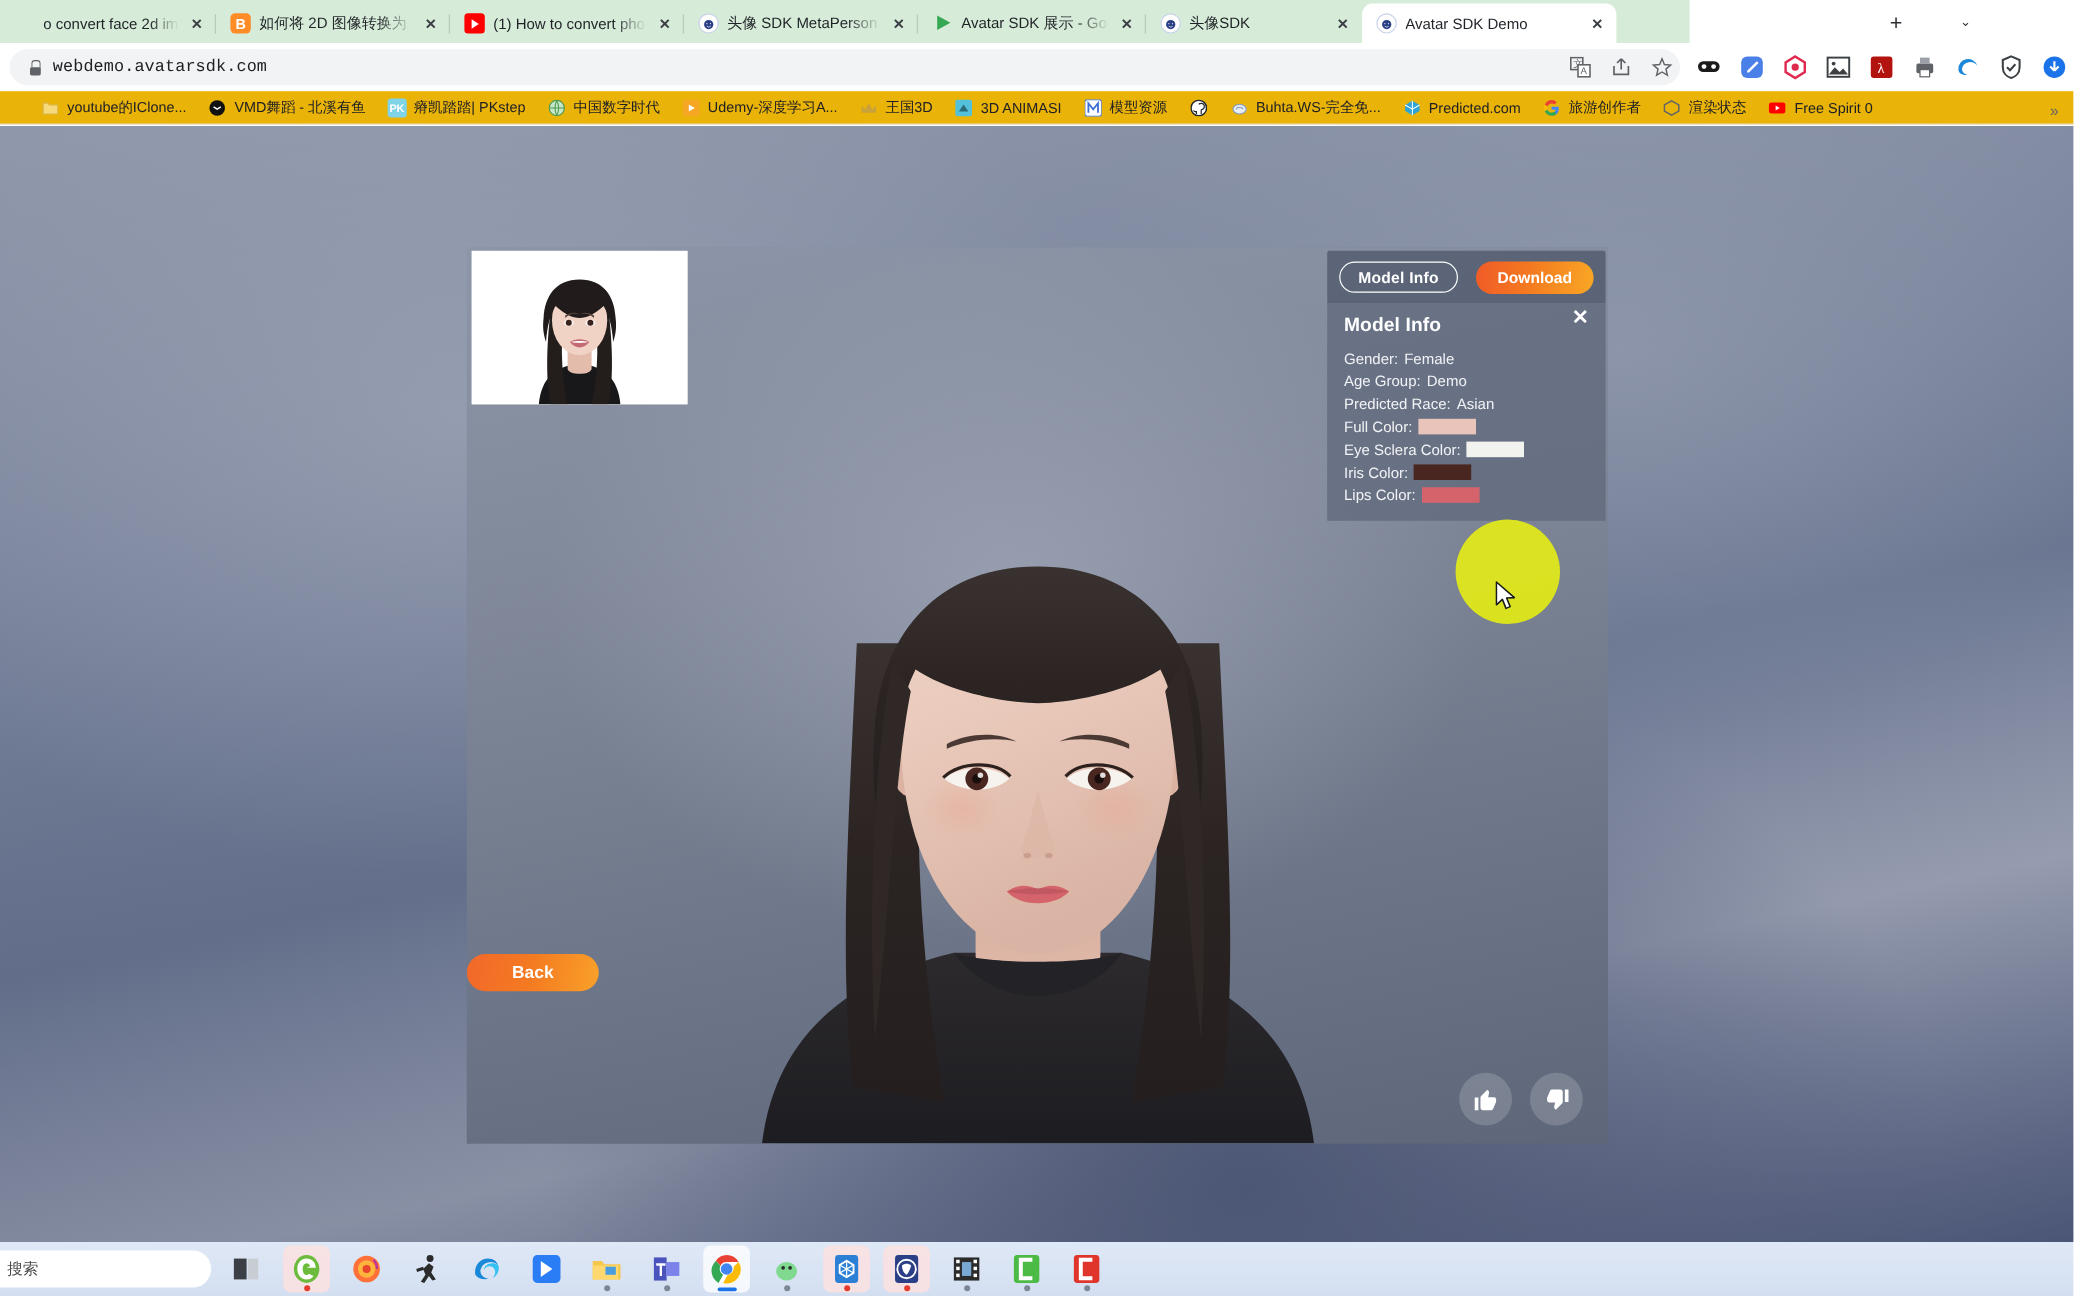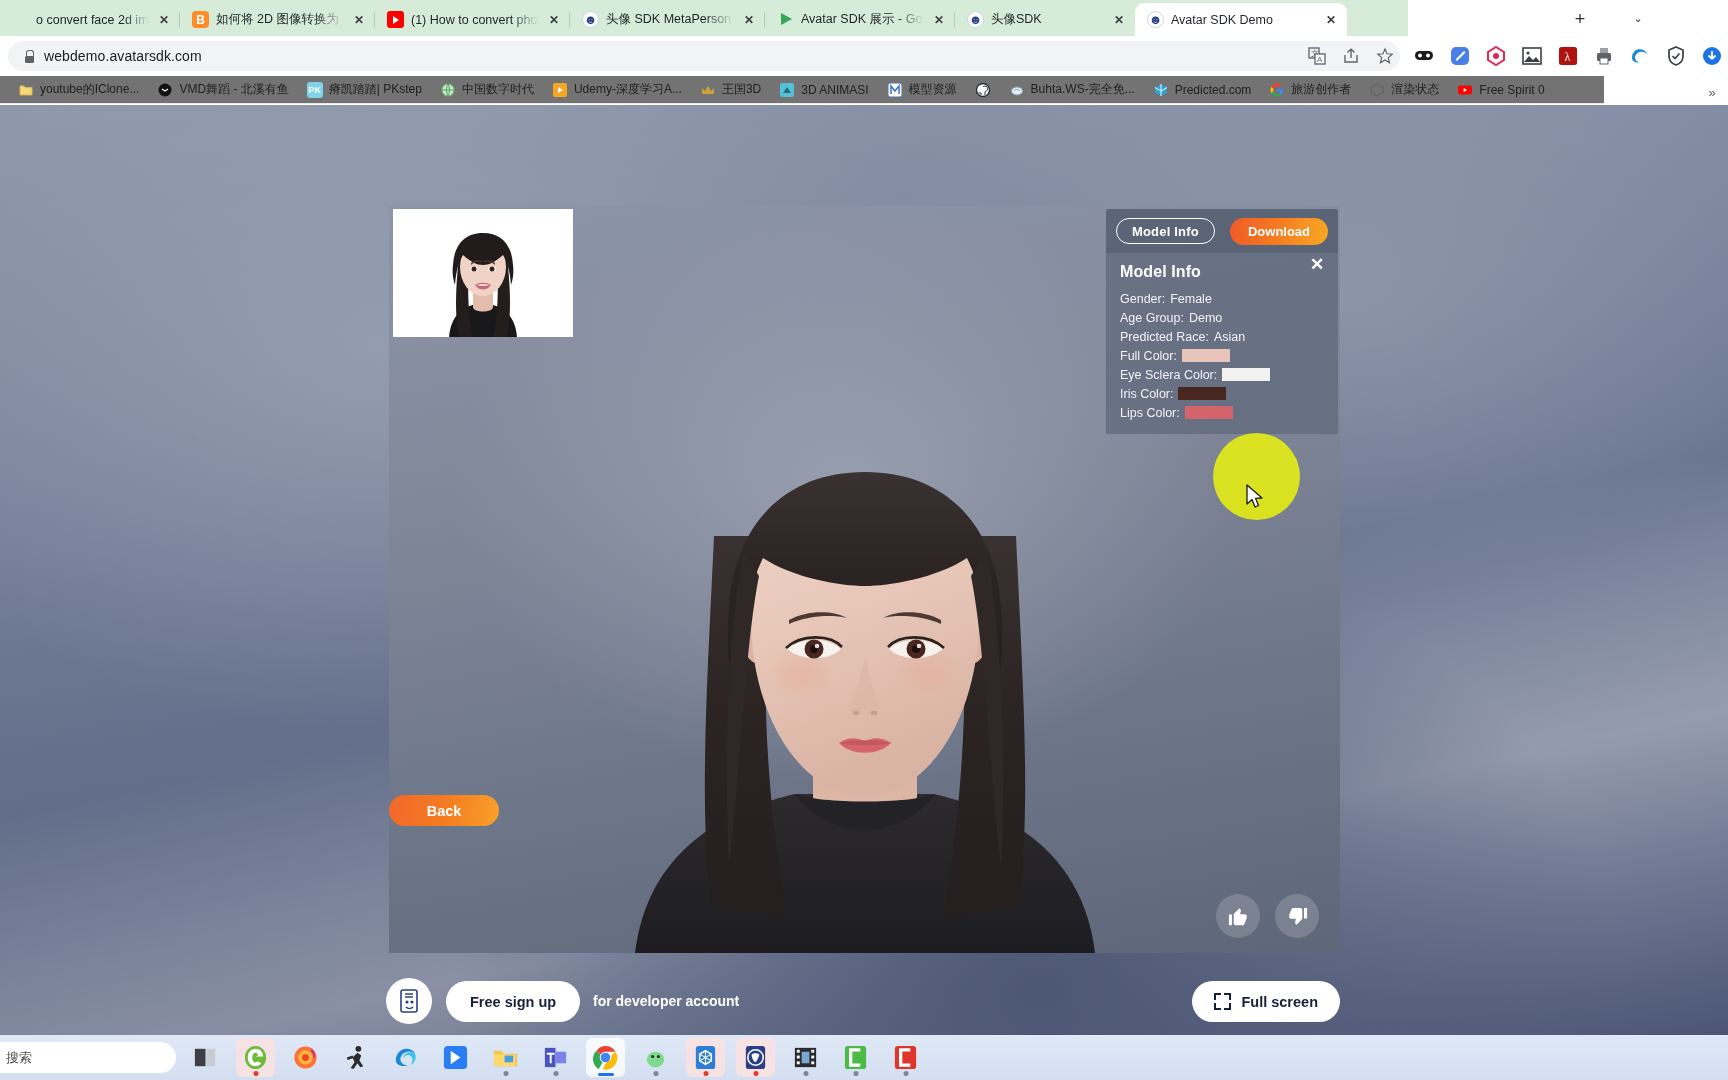--- a/index.html
+++ b/index.html
@@ -85,21 +85,21 @@
   
   .toolbar {
     position: absolute; left: 0; top: 36px; width: 1728px; height: 40px;
     background: #ffffff;
     display: flex; align-items: center;
   }
   .omnibox {
     position: absolute; left: 8px; top: 5px;
     width: 1392px; height: 30px;
     background: #f1f3f4; border-radius: 15px;
-    display: flex; align-items: center; padding: 0 12px; gap: 10px;
+    display: flex; align-items: center; padding: 0 12px; gap: 10px; font-family: Liberation Mono, monospace;
   }
   .lock-ic {
     width: 11px; height: 13px; position: relative; flex: 0 0 11px; margin-left: 3px;
   }
   .lock-ic::before {
     content: ""; position: absolute; left: 1.5px; bottom: 0; width: 9px; height: 7px;
     background: #5f6368; border-radius: 1.5px;
   }
   .lock-ic::after {
     content: ""; position: absolute; left: 3px; top: 0; width: 6px; height: 7px;
@@ -111,23 +111,23 @@
     display: flex; align-items: center; justify-content: center;
   }
   .ext-icon {
     position: absolute; top: 8px; width: 24px; height: 24px;
     display: flex; align-items: center; justify-content: center;
     border-radius: 4px;
   }
 
   
   .bookmarks {
-    position: absolute; left: 0; top: 76px; width: 1604px; height: 28px;
-    background: #737373;
-    display: flex; align-items: center; padding-left: 9px; gap: 0px;
+    position: absolute; left: 0; top: 76px; width: 1728px; height: 28px;
+    background: #eab308;
+    display: flex; align-items: center; padding-left: 25px; gap: 0px;
     border-bottom: 1px solid #e8eaed;
   }
   .bm {
     display: flex; align-items: center; gap: 6px;
     padding: 0 9px; height: 24px;
     font-size: 12px; color: #202124; white-space: nowrap;
   }
   .bm-ic {
     width: 16px; height: 16px; flex: 0 0 16px; border-radius: 3px;
     display: flex; align-items: center; justify-content: center;
@@ -733,42 +733,20 @@
             </svg>
         </div>
         <div class="rate-btn">
           <svg width="23" height="23" viewBox="0 0 24 24" fill="#ffffff">
               <path d="M15 3H7.8c-.9 0-1.6.5-1.9 1.3L3.5 10c-.1.2-.1.4-.1.6v1.9c0 1 .8 1.8 1.8 1.8h5.1l-.8 3.9v.3c0 .4.2.8.4 1.1l1.1 1.1 5.4-5.5c.4-.3.6-.8.6-1.3V5c0-1.1-.9-2-2-2zm7 0h-3.2v11H22z"></path>
             </svg>
         </div>
       </div>
     </div>
 
-    <div class="bottombar">
-      <div class="logo-circle">
-        <svg width="26" height="26" viewBox="0 0 26 26">
-          <rect x="5" y="2" width="16" height="22" rx="2" fill="#ffffff" stroke="#2b3f87" stroke-width="1.6"></rect>
-          <path d="M9 6h8M9 9h8" stroke="#2b3f87" stroke-width="1.4"></path>
-          <circle cx="11" cy="14" r="1.6" fill="#2b3f87"></circle>
-          <circle cx="16" cy="14" r="1.6" fill="#2b3f87"></circle>
-          <path d="M10 19c2 2 5 2 7 0" fill="none" stroke="#2b3f87" stroke-width="1.6"></path>
-        </svg>
-      </div>
-      <div class="signup-btn">Free sign up</div>
-      <div class="signup-note">for developer account</div>
-      <div class="fullscreen-btn">
-        <span class="fs-ic">
-            <i></i>
-            <i></i>
-            <i></i>
-            <i></i>
-          </span>
-        <span>Full screen</span>
-      </div>
-    </div>
 
     <div class="cursor-halo"></div>
     <div class="cursor-arrow">
       <svg width="19" height="26" viewBox="0 0 19 26">
         <path d="M1 1 L1 20 L6 15.5 L9 23 L12.5 21.5 L9.5 14.3 L16 14 Z" fill="#ffffff" stroke="#1a1a1a" stroke-width="1.3" stroke-linejoin="round"></path>
       </svg>
     </div>
   </div>
 
   <div class="taskbar">

